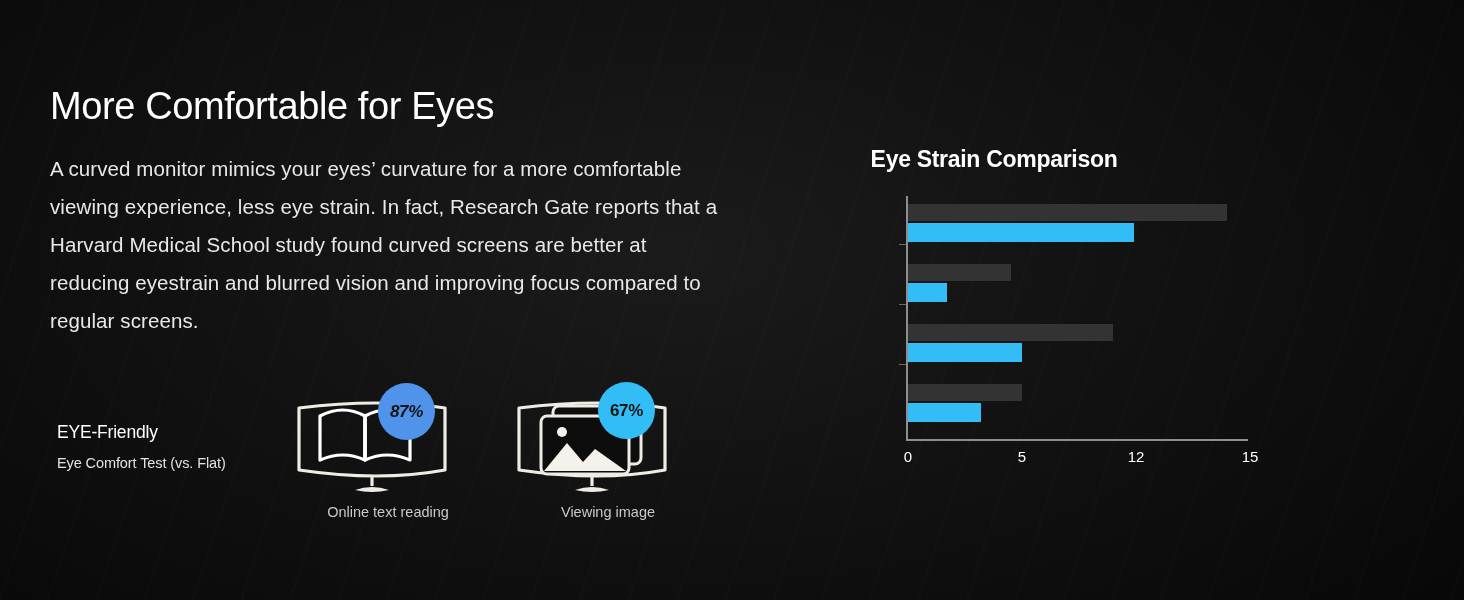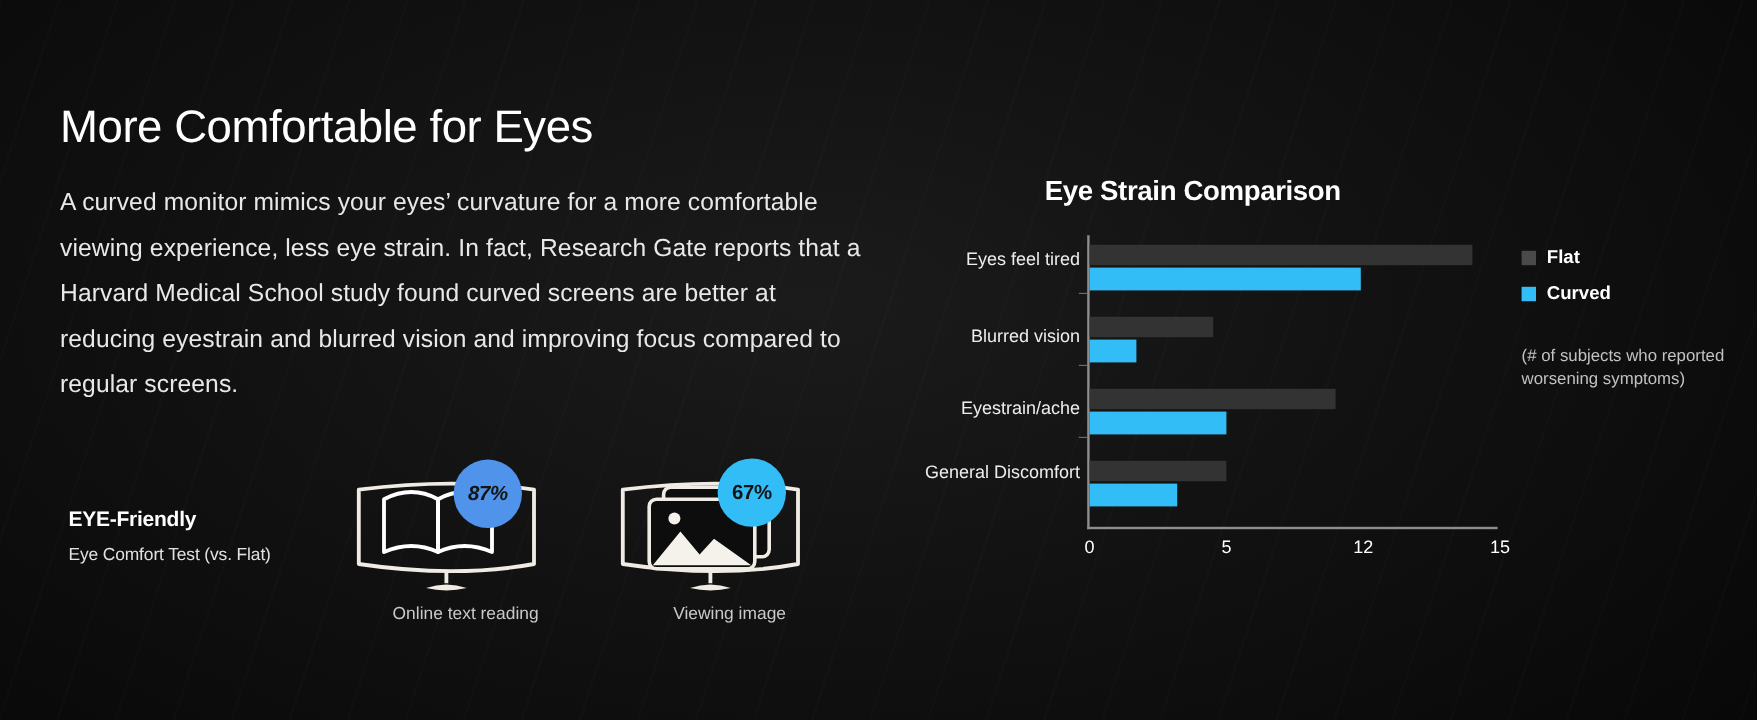--- a/index.html
+++ b/index.html
@@ -76,21 +76,21 @@
 
   .comfort-labels {
     position: absolute;
     left: 7px;
     top: 36px;
     width: 230px;
   }
 
   .comfort-title {
     font-size: 17.5px;
-    font-weight: 700;
+    font-weight: 400;
     color: #ffffff;
     letter-spacing: -0.2px;
   }
 
   .comfort-sub {
     margin-top: 12px;
     font-size: 14.5px;
     font-weight: 400;
     color: #e2e2e2;
     letter-spacing: -0.1px;
@@ -356,26 +356,20 @@
     </div>
 
   </div>
 
   <div class="chart-wrap">
 
     <div class="chart-title">Eye Strain Comparison</div>
 
     <div class="plot">
 
-      <div class="cat-labels">
-        <div class="cat-label" style="top:12px;">Eyes feel tired</div>
-        <div class="cat-label" style="top:76px;">Blurred vision</div>
-        <div class="cat-label" style="top:136px;">Eyestrain/ache</div>
-        <div class="cat-label" style="top:189px;">General Discomfort</div>
-      </div>
 
       <div class="bars-area">
 
         <div class="axis-spine"></div>
         <div class="axis-base"></div>
 
         <div class="y-tick" style="top:48px;"></div>
         <div class="y-tick" style="top:108px;"></div>
         <div class="y-tick" style="top:168px;"></div>
 
@@ -392,27 +386,16 @@
         <div class="bar curved" style="top: 207px; height: 19px; width: 72.96px; background: rgb(51, 189, 246);"></div>
 
         <div class="x-tick-label" style="left:2px;">0</div>
         <div class="x-tick-label" style="left: 116px;">5</div>
         <div class="x-tick-label" style="left: 230px;">12</div>
         <div class="x-tick-label" style="left: 344px;">15</div>
 
       </div>
     </div>
 
-    <div class="legend">
-      <div class="legend-row">
-        <span class="legend-swatch flat" style="background: rgb(74, 74, 74);"></span>
-        <span class="legend-text">Flat</span>
-      </div>
-      <div class="legend-row">
-        <span class="legend-swatch curved" style="background: rgb(51, 189, 246);"></span>
-        <span class="legend-text">Curved</span>
-      </div>
-      <div class="legend-note">(# of subjects who reported worsening symptoms)</div>
-    </div>
 
   </div>
 
 </div>
 
 </body></html>

